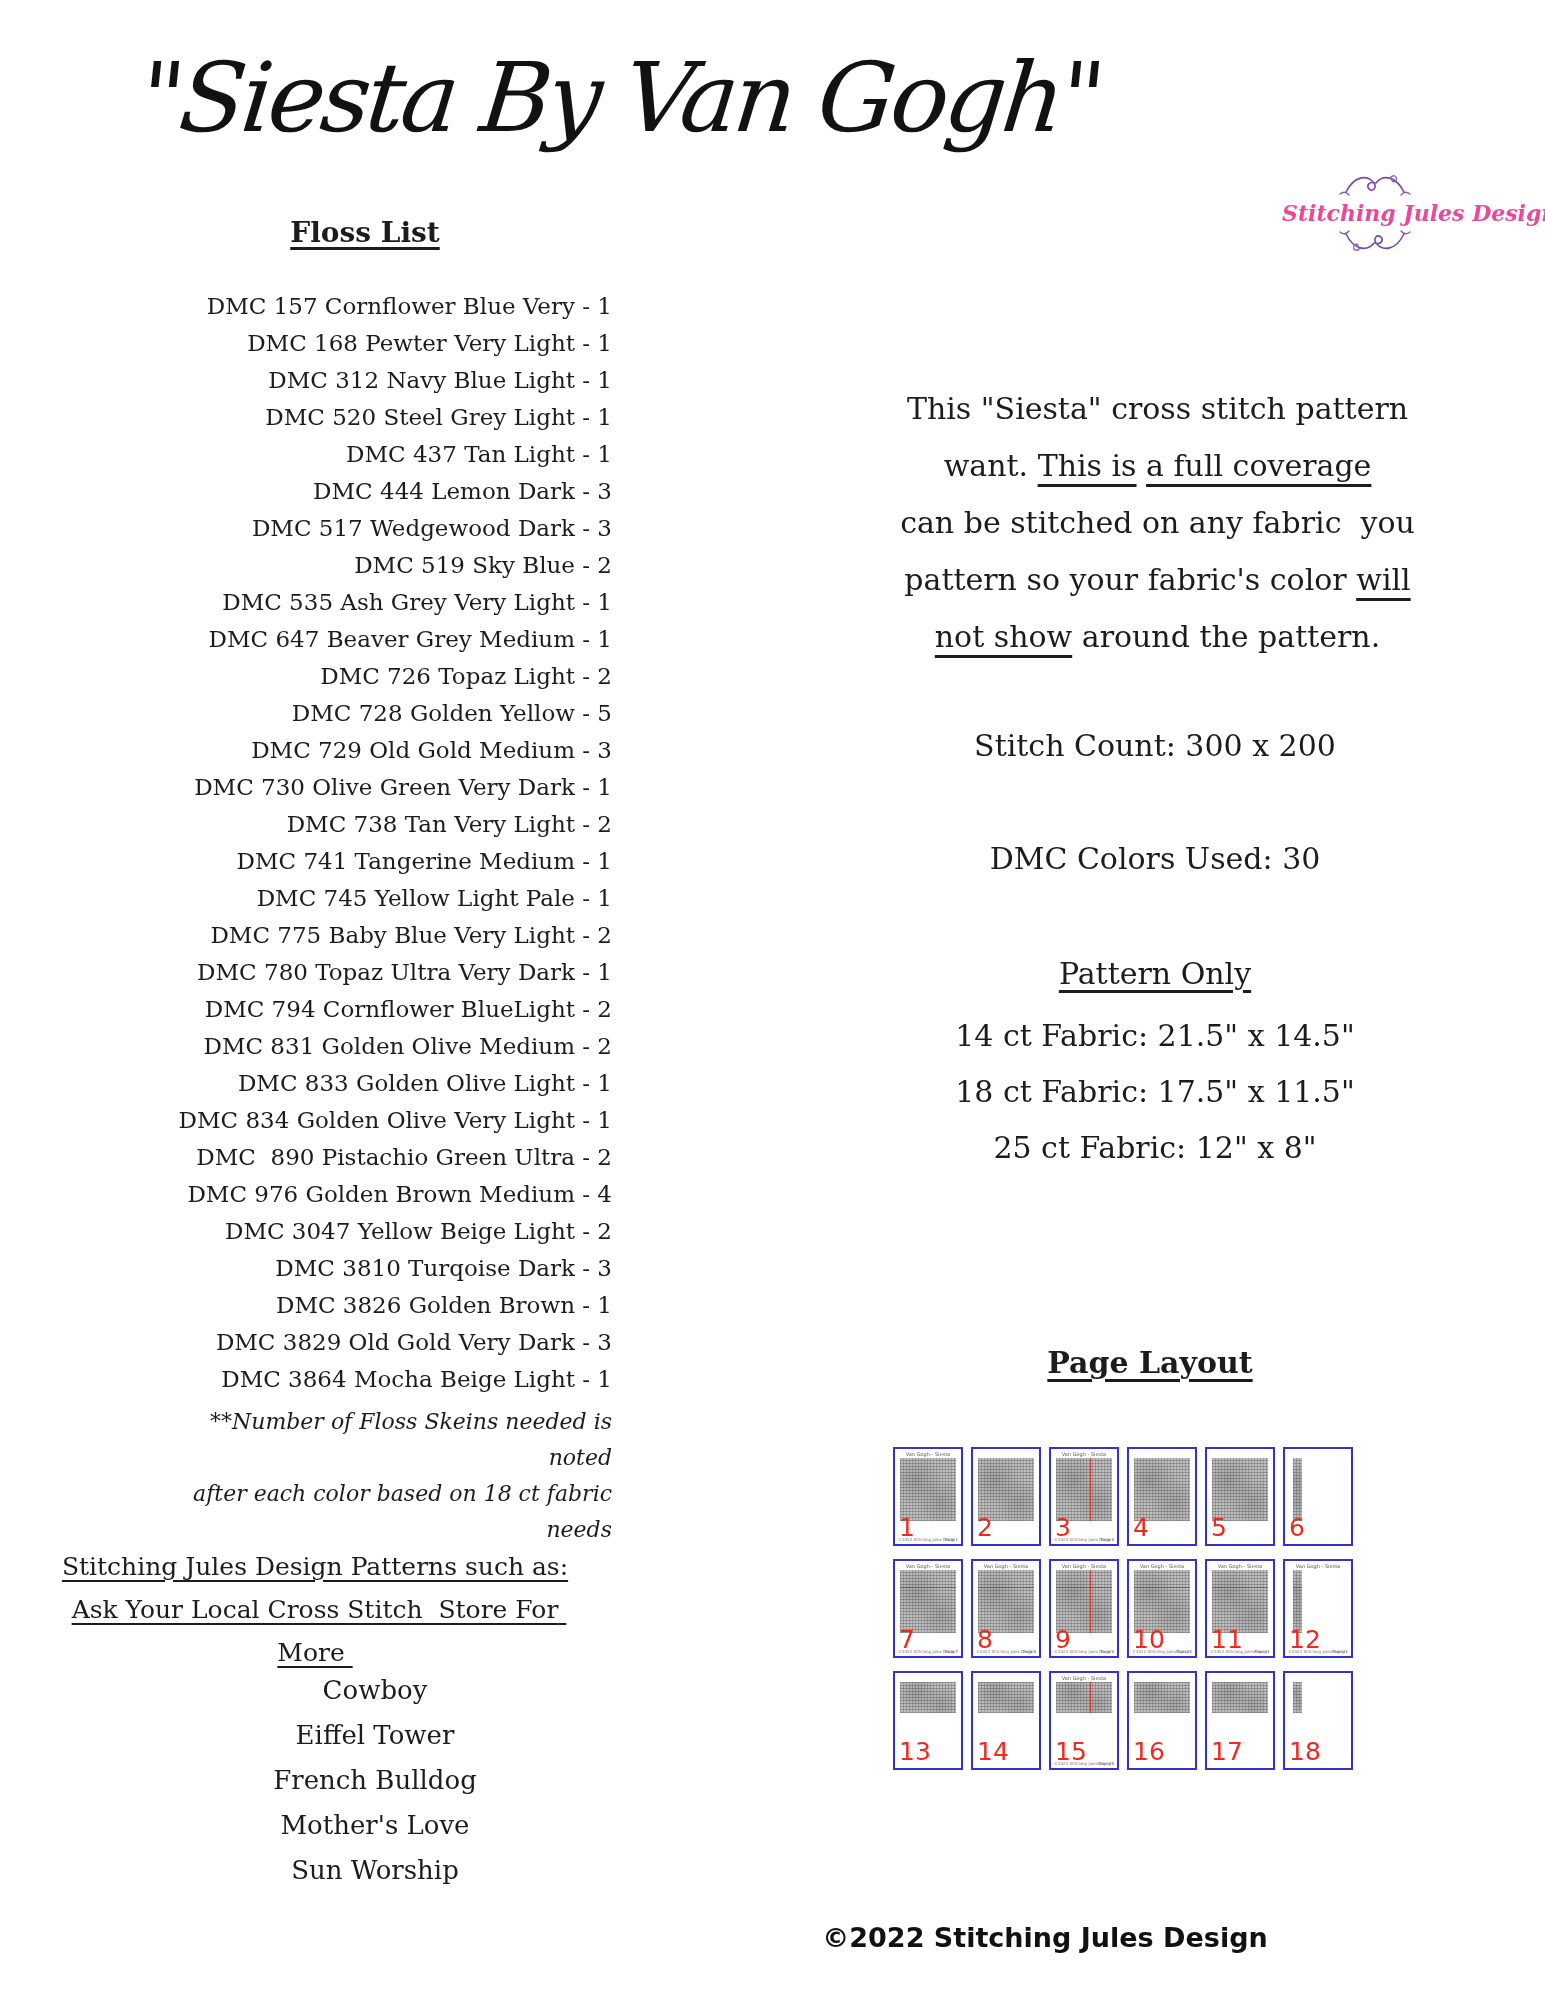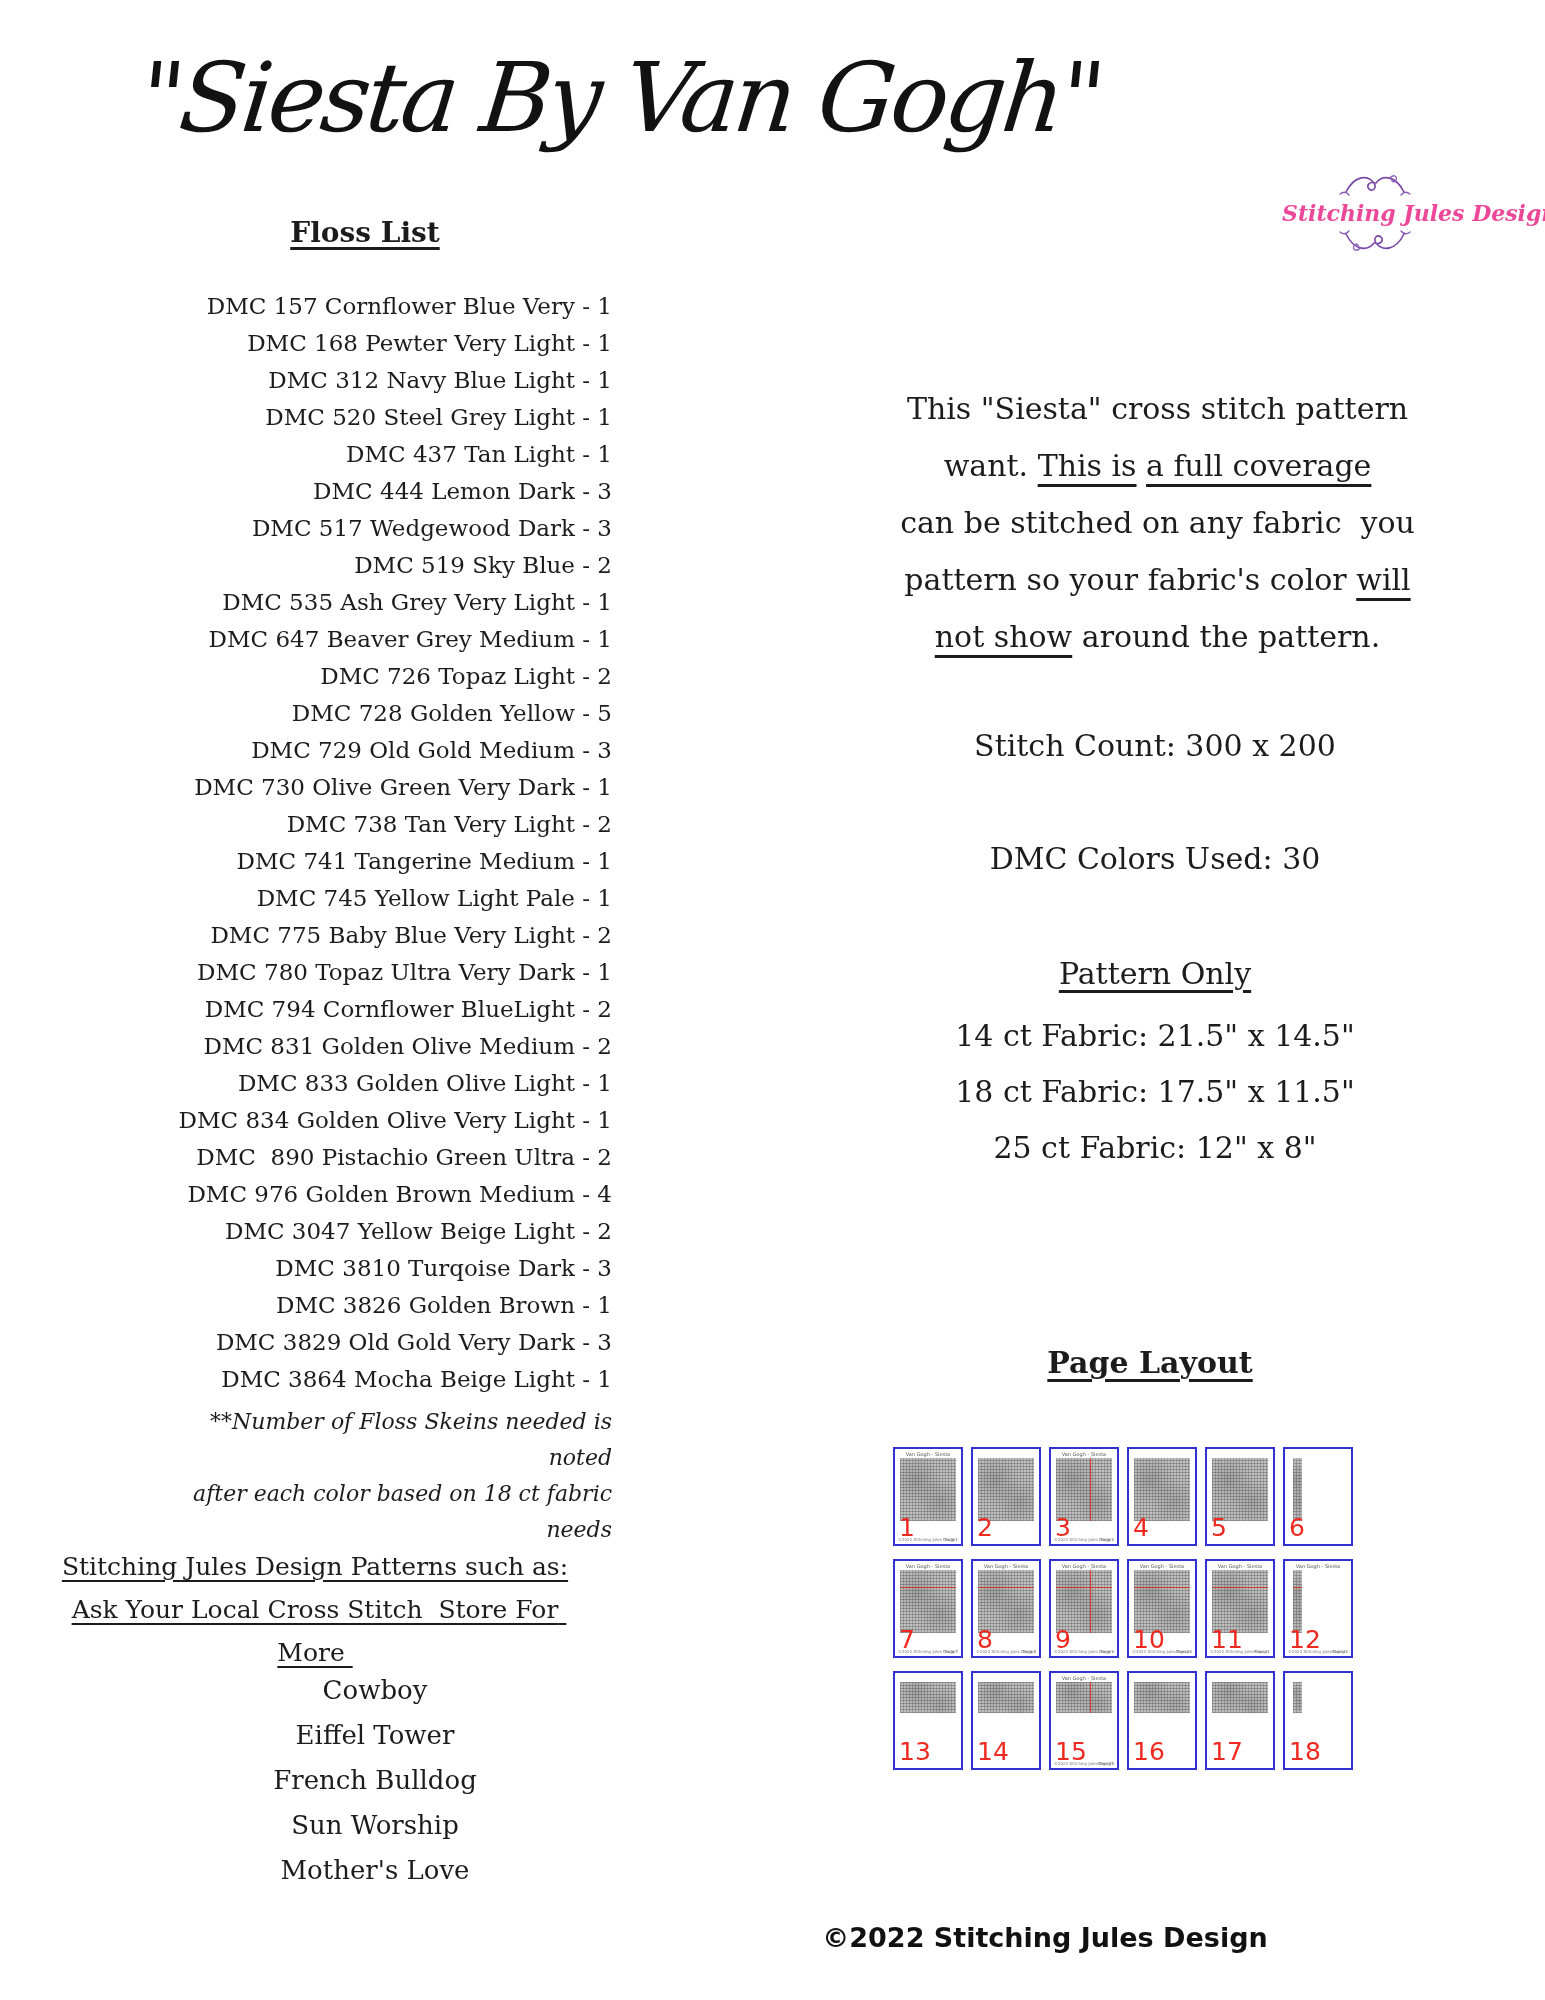--- a/index.html
+++ b/index.html
@@ -304,19 +304,19 @@
 
   <div class="promo">
     <div class="promo-line">Stitching Jules Design Patterns such as:</div>
     <div class="promo-line">Ask Your Local Cross Stitch  Store For More </div>
   </div>
 
   <div class="pattern-names">
       <div class="pattern-name">Cowboy</div>
       <div class="pattern-name">Eiffel Tower</div>
       <div class="pattern-name">French Bulldog</div>
+      <div class="pattern-name">Mother's Love</div>
       <div class="pattern-name">Sun Worship</div>
-      <div class="pattern-name">Mother's Love</div>
     </div>
 
   <div class="copyright">©2022 Stitching Jules Design</div>
 
 </div>
 
 </body></html>

